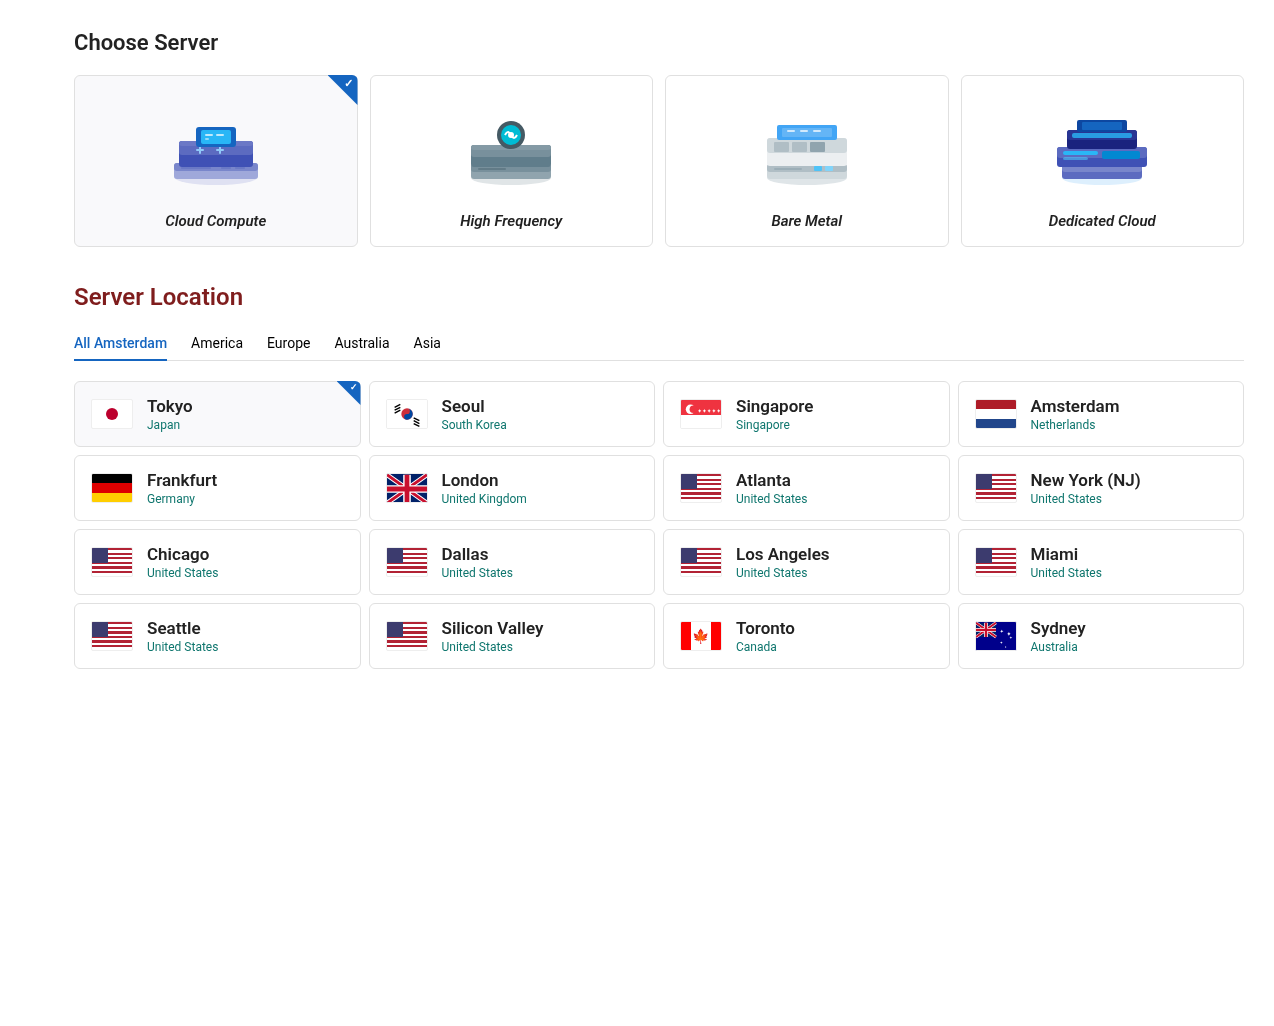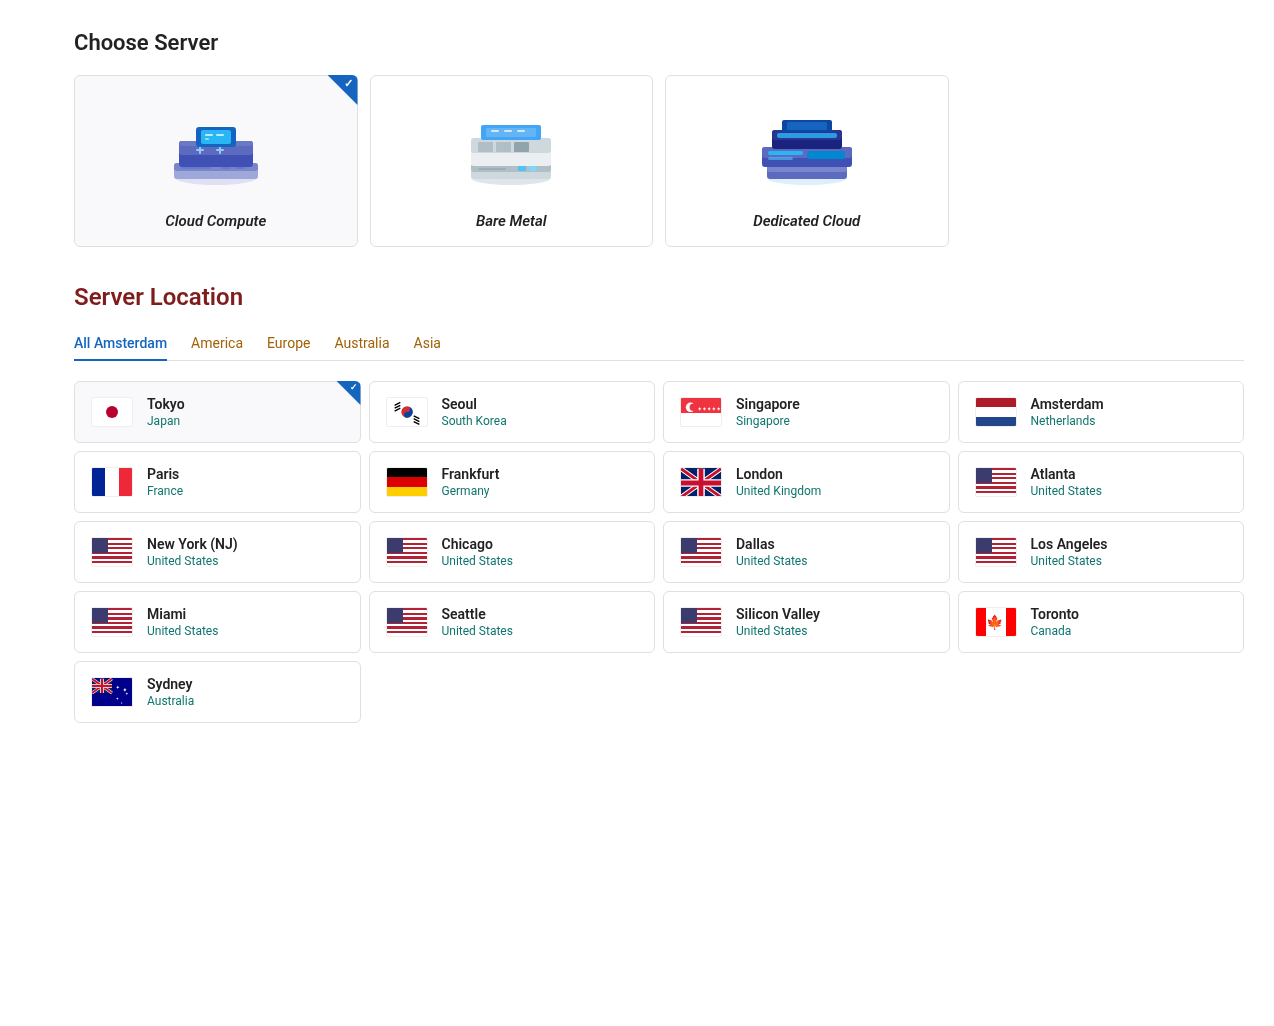--- a/index.html
+++ b/index.html
@@ -87,21 +87,21 @@
     
     .tabs {
       display: flex;
       gap: 24px;
       border-bottom: 1px solid #e0e0e0;
       margin-bottom: 20px;
     }
     .tab {
       padding: 8px 0;
       font-size: 14px;
-      color: #a16207;
+      color: #000000;
       cursor: pointer;
       border-bottom: 2px solid transparent;
       margin-bottom: -1px;
     }
     .tab.active {
       color: #1565c0;
       border-bottom: 2px solid #1565c0;
       font-weight: 500;
     }
 
@@ -147,21 +147,21 @@
     .flag {
       width: 42px;
       height: 30px;
       flex-shrink: 0;
       border: 1px solid #eee;
       display: flex;
       overflow: hidden;
       border-radius: 2px;
     }
     .location-info .city {
-      font-size: 14px;
+      font-size: 17px;
       font-weight: 600;
       color: #222;
     }
     .location-info .country {
       font-size: 12px;
       color: #0f766e;
       margin-top: 2px;
     }
 
     
@@ -277,20 +277,39 @@
           <rect x="35" y="22" width="40" height="20" rx="3" fill="#1565c0"></rect>
           <rect x="40" y="25" width="30" height="14" rx="2" fill="#29b6f6"></rect>
           <rect x="44" y="29" width="8" height="2" rx="1" fill="#fff" opacity="0.7"></rect>
           <rect x="55" y="29" width="8" height="2" rx="1" fill="#fff" opacity="0.7"></rect>
           <rect x="44" y="33" width="4" height="2" rx="1" fill="#fff" opacity="0.5"></rect>
         </svg>
       </div>
       <span class="label">Cloud Compute</span>
     </div>
 
+    <div class="server-type-card">
+      <div class="icon-area">
+        <svg class="server-svg" viewBox="0 0 110 90">
+          <ellipse cx="55" cy="73" rx="40" ry="7" fill="#b2bec3" opacity="0.4"></ellipse>
+          <rect x="15" y="59" width="80" height="15" rx="3" fill="#90a4ae"></rect>
+          <rect x="15" y="59" width="80" height="8" rx="3" fill="#78909c"></rect>
+          <rect x="22" y="63" width="28" height="2" rx="1" fill="#546e7a" opacity="0.6"></rect>
+          <rect x="15" y="40" width="80" height="22" rx="3" fill="#607d8b"></rect>
+          <rect x="15" y="40" width="80" height="12" rx="3" fill="#78909c"></rect>
+          <rect x="15" y="40" width="80" height="5" rx="3" fill="#90a4ae" opacity="0.5"></rect>
+
+          <circle cx="55" cy="30" r="14" fill="#455a64"></circle>
+          <circle cx="55" cy="30" r="10" fill="#00bcd4"></circle>
+          <path d="M49 30 Q52 24 55 30 Q58 36 61 30" stroke="#fff" stroke-width="2" fill="none"></path>
+          <circle cx="55" cy="30" r="3" fill="#fff"></circle>
+        </svg>
+      </div>
+      <span class="label">High Frequency</span>
+    </div>
 
     <div class="server-type-card">
       <div class="icon-area">
         <svg class="server-svg" viewBox="0 0 110 90">
           <ellipse cx="55" cy="73" rx="40" ry="7" fill="#b0bec5" opacity="0.4"></ellipse>
           <rect x="15" y="59" width="80" height="15" rx="3" fill="#cfd8dc"></rect>
           <rect x="15" y="59" width="80" height="8" rx="3" fill="#b0bec5"></rect>
           <rect x="22" y="63" width="28" height="2" rx="1" fill="#90a4ae" opacity="0.6"></rect>
           <rect x="62" y="61" width="8" height="5" rx="1" fill="#4fc3f7"></rect>
           <rect x="73" y="61" width="8" height="5" rx="1" fill="#81d4fa"></rect>
@@ -402,31 +421,20 @@
     </div>
 
     <div class="location-card">
       <div class="flag flag-nl"></div>
       <div class="location-info">
         <div class="city">Amsterdam</div>
         <div class="country">Netherlands</div>
       </div>
     </div>
 
-    <div class="location-card">
-      <div class="flag flag-fr">
-        <div class="fr-blue"></div>
-        <div class="fr-white"></div>
-        <div class="fr-red"></div>
-      </div>
-      <div class="location-info">
-        <div class="city">Paris</div>
-        <div class="country">France</div>
-      </div>
-    </div>
 
     <div class="location-card">
       <div class="flag flag-de"></div>
       <div class="location-info">
         <div class="city">Frankfurt</div>
         <div class="country">Germany</div>
       </div>
     </div>
 
     <div class="location-card">

